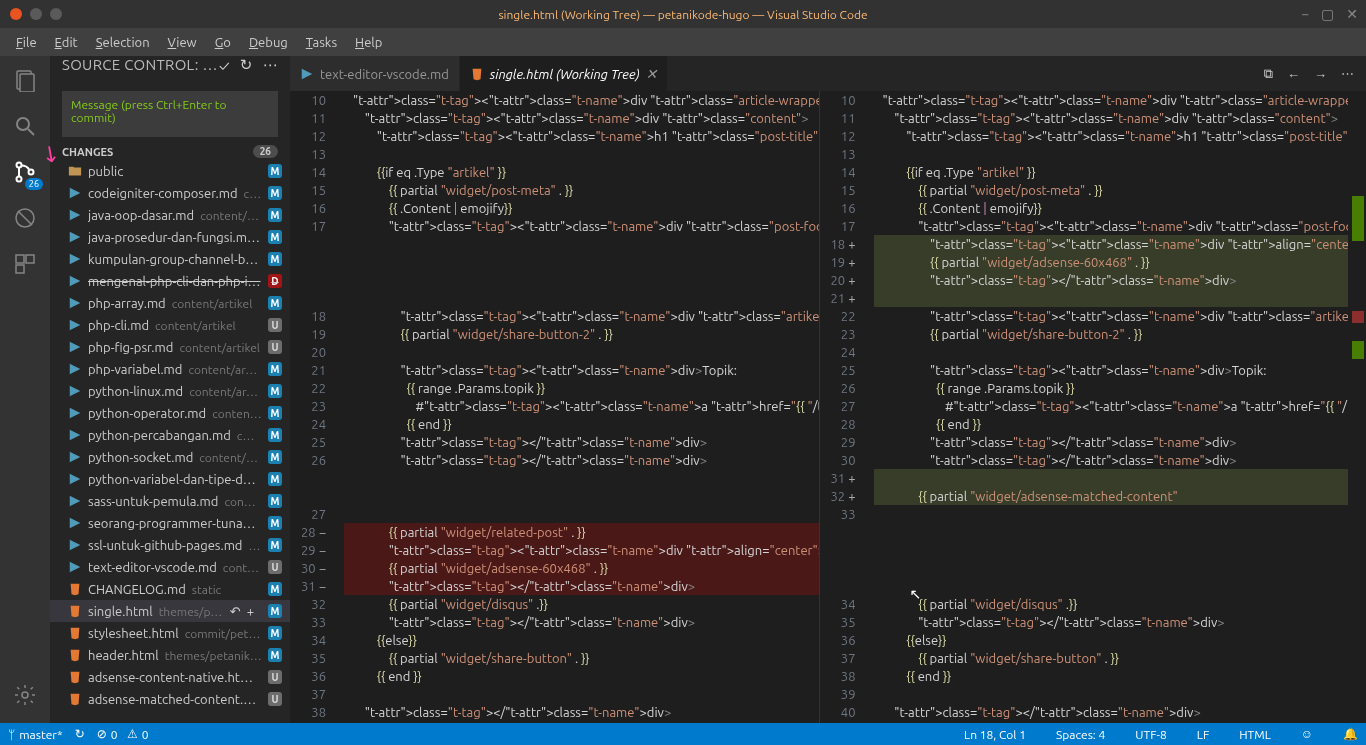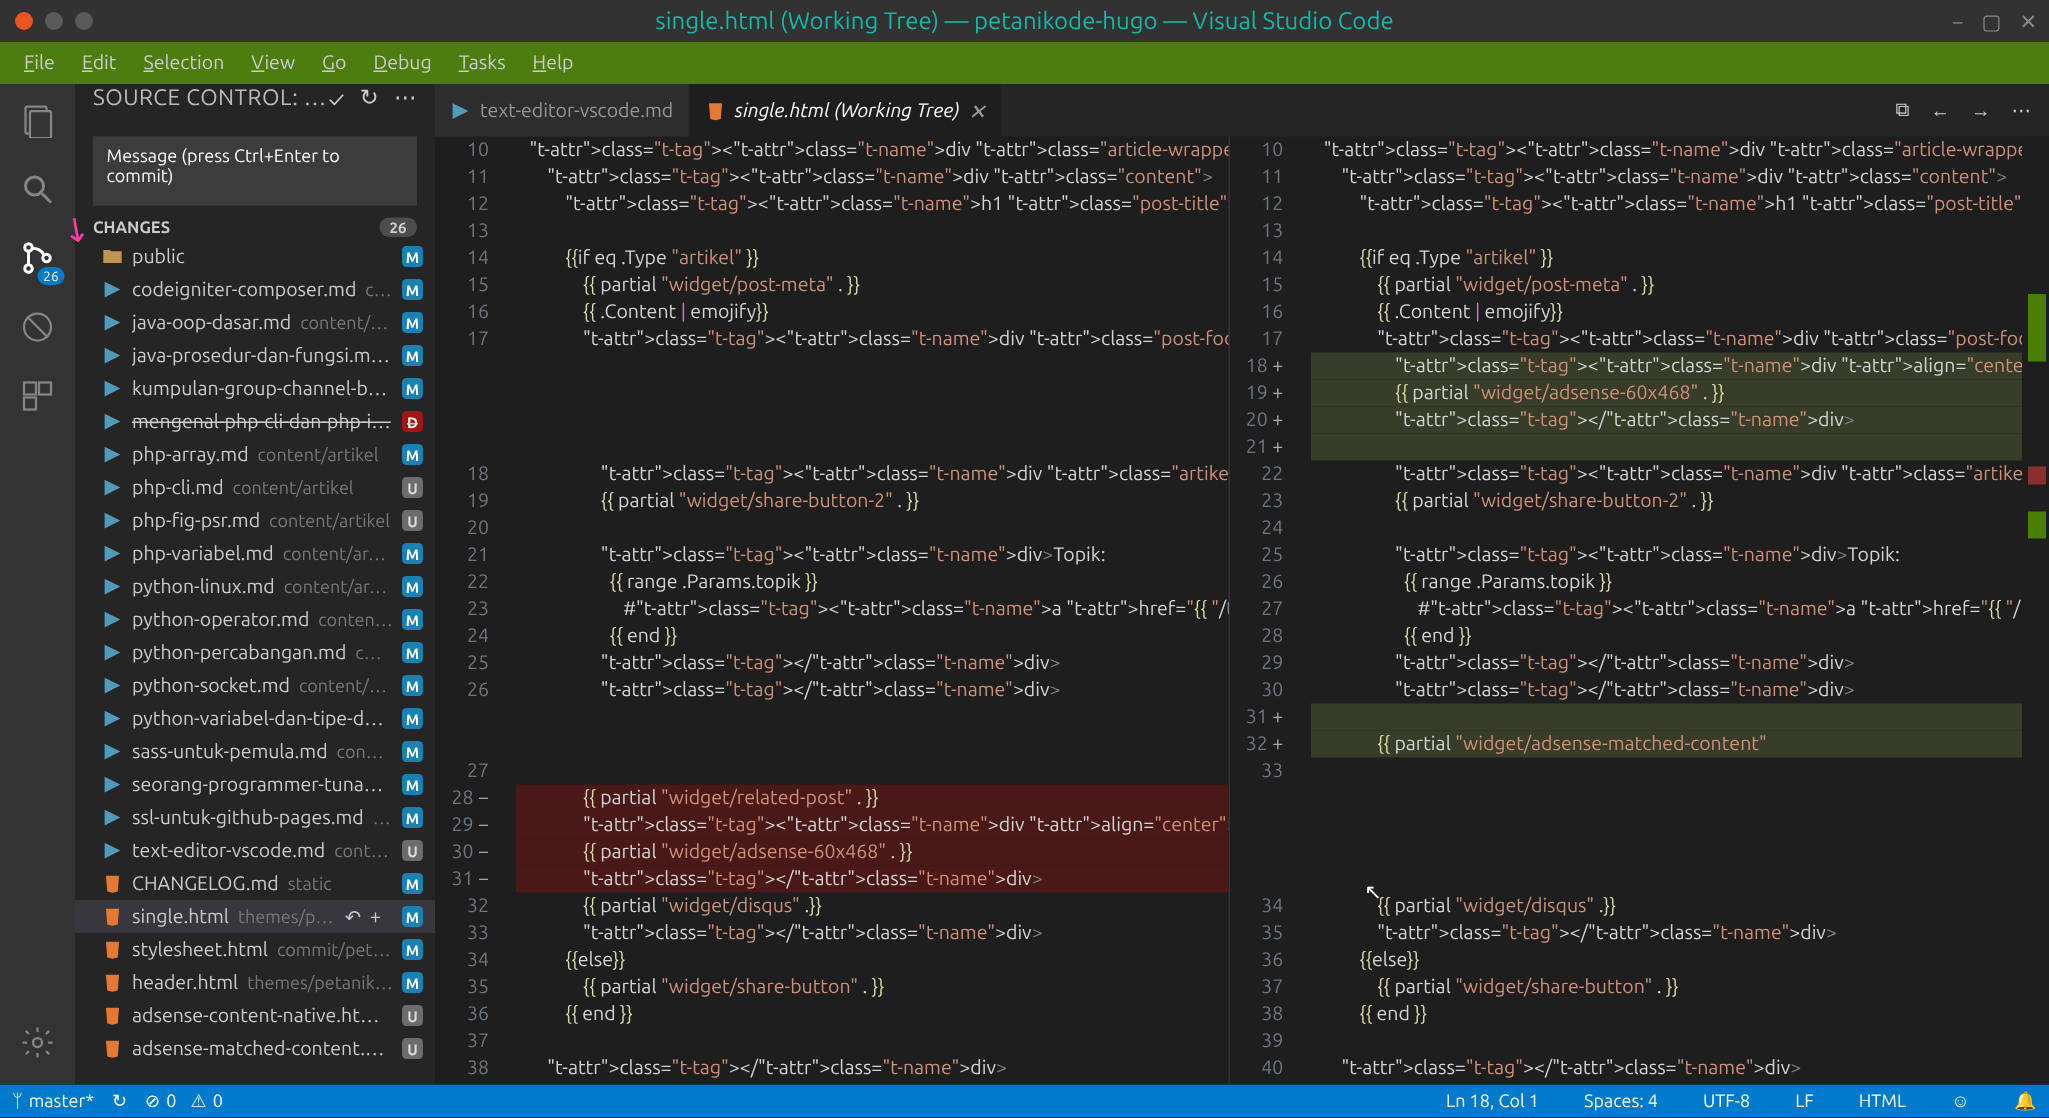--- a/index.html
+++ b/index.html
@@ -3,41 +3,41 @@
 <meta charset="utf-8">
 <style>
 * { margin: 0; padding: 0; box-sizing: border-box; font-family: "Ubuntu", "Segoe UI", sans-serif; }
 body { background: #1e1e1e; color: #cccccc; width: 1366px; height: 745px; overflow: hidden; font-size: 13px; }
 
 .titlebar { height: 28px; background: #323233; display: flex; align-items: center; position: relative; }
 .titlebar-controls { display: flex; gap: 8px; padding-left: 10px; }
 .tb-dot { width: 12px; height: 12px; border-radius: 50%; }
 .tb-close { background: #e95420; }
 .tb-min, .tb-max { background: #5a5a5a; }
-.titlebar-title { position: absolute; left: 50%; transform: translateX(-50%); color: #14b8a6; font-size: 16px; }
+.titlebar-title { position: absolute; left: 50%; transform: translateX(-50%); color: #fdba74; font-size: 12px; }
 .titlebar-right { position: absolute; right: 8px; display: flex; gap: 12px; color: #888; font-size: 14px; }
 
-.menubar { height: 28px; background: #4d7c0f; display: flex; align-items: center; padding-left: 8px; gap: 2px; }
+.menubar { height: 28px; background: #404040; display: flex; align-items: center; padding-left: 8px; gap: 2px; }
 .menu-item { padding: 2px 8px; color: #ccc; font-size: 13px; }
 .menu-item u { text-decoration: underline; }
 
 .main { display: flex; height: 667px; }
 
 .activitybar { width: 50px; background: #333333; display: flex; flex-direction: column; align-items: center; padding-top: 10px; gap: 18px; position: relative; }
 .activity-icon { width: 28px; height: 28px; color: #858585; display: flex; align-items: center; justify-content: center; }
 .activity-icon.active { color: #fff; }
 .activity-badge { position: absolute; bottom: -4px; right: -4px; background: #007acc; color: #fff; border-radius: 8px; font-size: 9px; padding: 1px 4px; min-width: 14px; text-align: center; }
 .activity-icon svg { width: 24px; height: 24px; }
 .activitybar-bottom { margin-top: auto; margin-bottom: 14px; }
 
 .sidebar { width: 240px; background: #252526; display: flex; flex-direction: column; overflow: hidden; }
 .sidebar-header { height: 35px; display: flex; align-items: flex-start; padding: 0 12px; color: #bbb; font-size: 15px; letter-spacing: 0.3px; }
 .sidebar-header-title { flex: 1; white-space: nowrap; overflow: hidden; text-overflow: ellipsis; }
 .sidebar-header-actions { display: flex; gap: 10px; color: #ccc; align-items: center; }
-.commit-box { margin: 0 12px 6px; background: #3c3c3c; border: 1px solid #3c3c3c; padding: 6px 8px; color: #ffffff; font-size: 12px; height: 46px; }
+.commit-box { margin: 0 12px 6px; background: #3c3c3c; border: 1px solid #3c3c3c; padding: 6px 8px; color: #84cc16; font-size: 12px; height: 46px; }
 .section-header { display: flex; align-items: center; padding: 2px 12px; font-size: 11px; font-weight: 600; color: #ccc; }
 .section-header-title { flex: 1; }
 .count-badge { background: #4d4d4d; color: #ccc; border-radius: 10px; padding: 1px 7px; font-size: 10px; }
 .file-list { overflow-y: auto; flex: 1; }
 .file-row { display: flex; align-items: center; height: 22px; padding: 0 8px 0 18px; font-size: 13px; color: #ccc; gap: 6px; white-space: nowrap; }
 .file-row.selected { background: #37373d; }
 .file-row.strike { text-decoration: line-through; }
 .file-icon { width: 14px; height: 14px; flex-shrink: 0; display: flex; align-items: center; justify-content: center; }
 .file-icon svg { width: 14px; height: 14px; }
 .file-name { overflow: hidden; text-overflow: ellipsis; }

